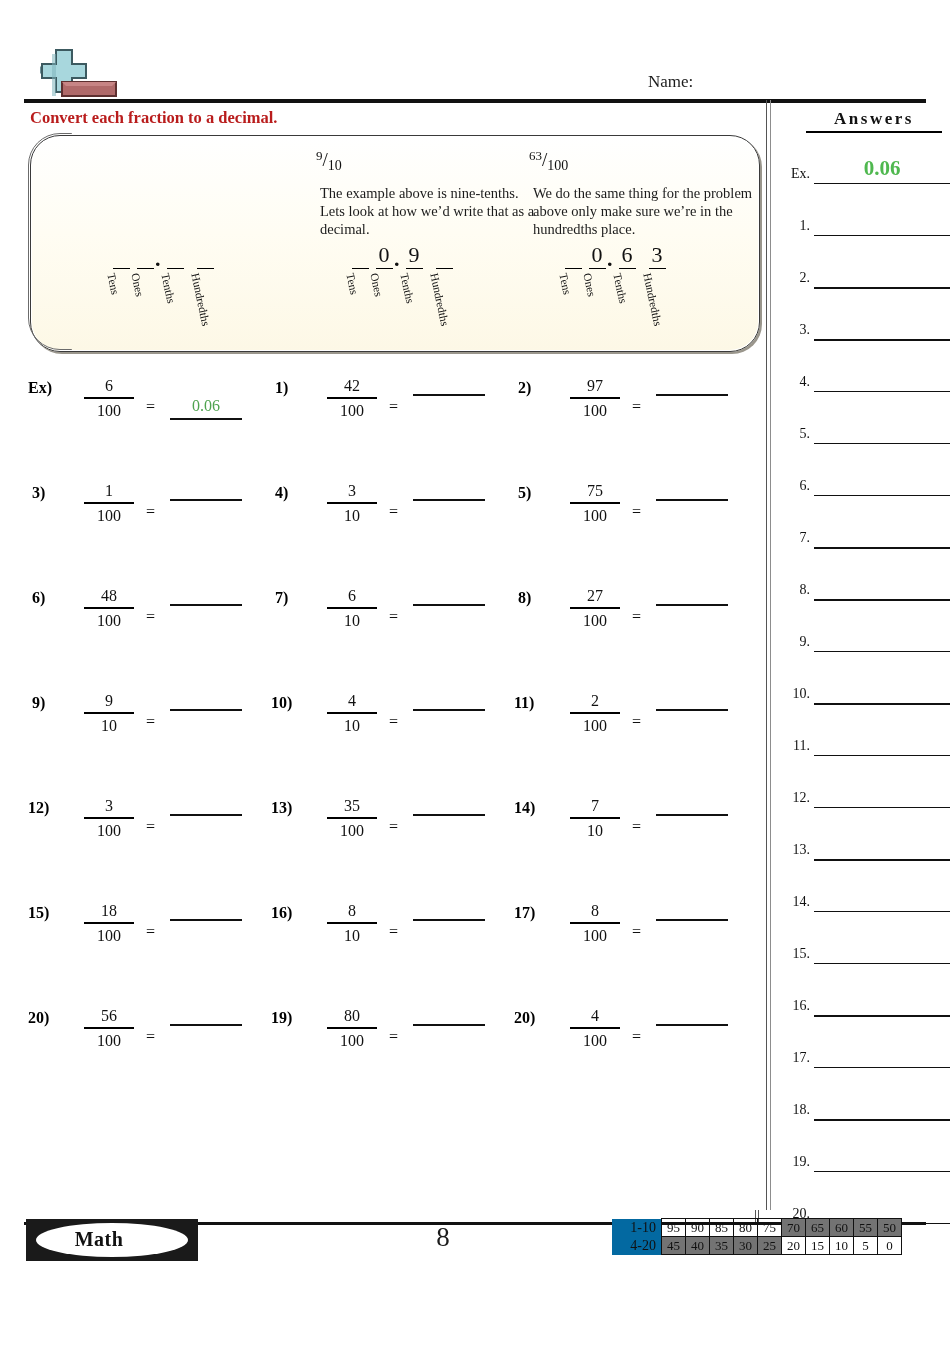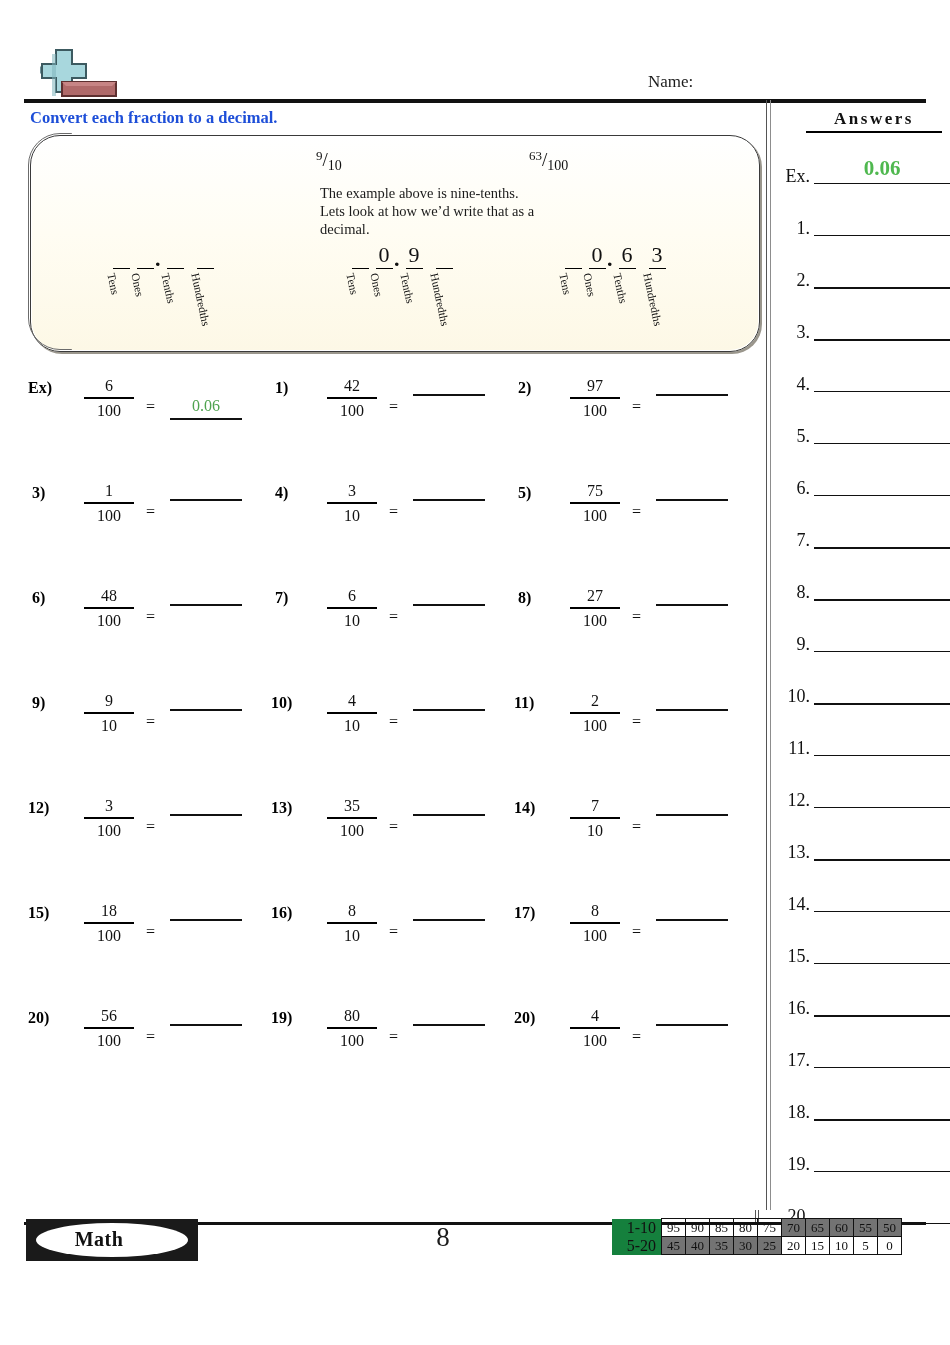--- a/index.html
+++ b/index.html
@@ -25,21 +25,21 @@
   .name-field{
     position:absolute;left:648px;top:72px;font-size:17px;
     font-family:"Liberation Serif",serif;color:#1b1b1b;
   }
   .rule-top{
     position:absolute;left:24px;top:99px;width:902px;height:4px;
     background:#111;
   }
   .instr-line{
     position:absolute;left:30px;top:108px;font-size:16.5px;font-weight:bold;
-    font-family:"Liberation Serif",serif;color:#1d4ed8;
+    font-family:"Liberation Serif",serif;color:#b91c1c;
   }
 
   
   .infobox{
     position:absolute;left:30px;top:135px;width:728px;height:215px;
     border:1px solid #3a3a3a;border-radius:30px;
     background:linear-gradient(to bottom,#ffffff 0%,#fffdf3 45%,#fdf8e6 100%);
     box-shadow:0 0 0 1px #ffffff inset, 2px 2px 0 0 #9a968c;
   }
   .infobox:after{
@@ -122,21 +122,21 @@
   .answers{position:absolute;left:776px;top:104px;width:174px;height:1110px;}
   .ans-title{
     position:absolute;left:30px;top:5px;width:136px;text-align:center;
     font-size:17px;font-weight:bold;letter-spacing:2.5px;
     border-bottom:2px solid #000;padding-bottom:2px;
     font-family:"Liberation Serif",serif;
   }
   .ans-row{position:absolute;left:0;width:174px;height:26px;}
   .ans-lbl{
     position:absolute;left:0;top:6px;width:34px;text-align:right;
-    font-size:18px;font-family:"Liberation Serif",serif;color:#111;
+    font-size:14px;font-family:"Liberation Serif",serif;color:#111;
   }
   .ans-line{
     position:absolute;left:38px;top:23px;width:136px;background:#111;
   }
   .ans-val{
     position:absolute;left:38px;top:-4px;width:136px;text-align:center;
     font-size:21px;font-weight:bold;color:#4fb84f;
     font-family:"Liberation Serif",serif;
   }
 
@@ -159,22 +159,22 @@
     font-size:27px;font-family:"Liberation Serif",serif;color:#1b1b1b;
   }
   .scale{position:absolute;left:612px;top:1218px;}
   .scale table{border-collapse:collapse;font-family:"Liberation Serif",serif;}
   .scale td{
     border:1px solid #111;width:23px;height:17px;text-align:center;
     font-size:13px;padding:0;color:#111;
   }
   .scale td.hl{background:#737373;}
   .scale td.rl{
-    border:none;width:44px;text-align:right;padding-right:5px;font-size:16px;
-    background:#15803d;
+    border:none;width:44px;text-align:right;padding-right:5px;font-size:14px;
+    background:#0369a1;
   }
   .tickmark{position:absolute;left:755px;top:1210px;width:1px;height:12px;background:#555;}
   .tickmark2{position:absolute;left:758px;top:1210px;width:1px;height:12px;background:#555;}
 </style>
 </head>
 <body>
 
 <div class="page">
 
   <div class="header">
@@ -237,20 +237,21 @@
         <div class="pv-lbl l1">Ones</div>
         <div class="pv-lbl l2">Tenths</div>
         <div class="pv-lbl l3">Hundredths</div>
       </div>
     </div>
 
     <div class="ib-col c3">
       <div class="ib-frac">
         <span class="num">63</span><span class="sl">/</span><span class="den">100</span>
       </div>
+      <div class="ib-text">We do the same thing for the problem above only make sure we’re in the hundredths place.</div>
       <div class="pv">
         <div class="pv-digits">
           <span class="pv-d p0"></span>
           <span class="pv-d p1">0</span>
           <span class="pv-dot">.</span>
           <span class="pv-d p2">6</span>
           <span class="pv-d p3">3</span>
         </div>
         <div class="pv-bar b0"></div>
         <div class="pv-bar b1"></div>
@@ -685,21 +686,21 @@
             <td>85</td>
             <td>80</td>
             <td>75</td>
             <td class="hl">70</td>
             <td class="hl">65</td>
             <td class="hl">60</td>
             <td class="hl">55</td>
             <td class="hl">50</td>
           </tr>
           <tr>
-            <td class="rl">5-20</td>
+            <td class="rl">4-20</td>
             <td class="hl">45</td>
             <td class="hl">40</td>
             <td class="hl">35</td>
             <td class="hl">30</td>
             <td class="hl">25</td>
             <td>20</td>
             <td>15</td>
             <td>10</td>
             <td>5</td>
             <td>0</td>

